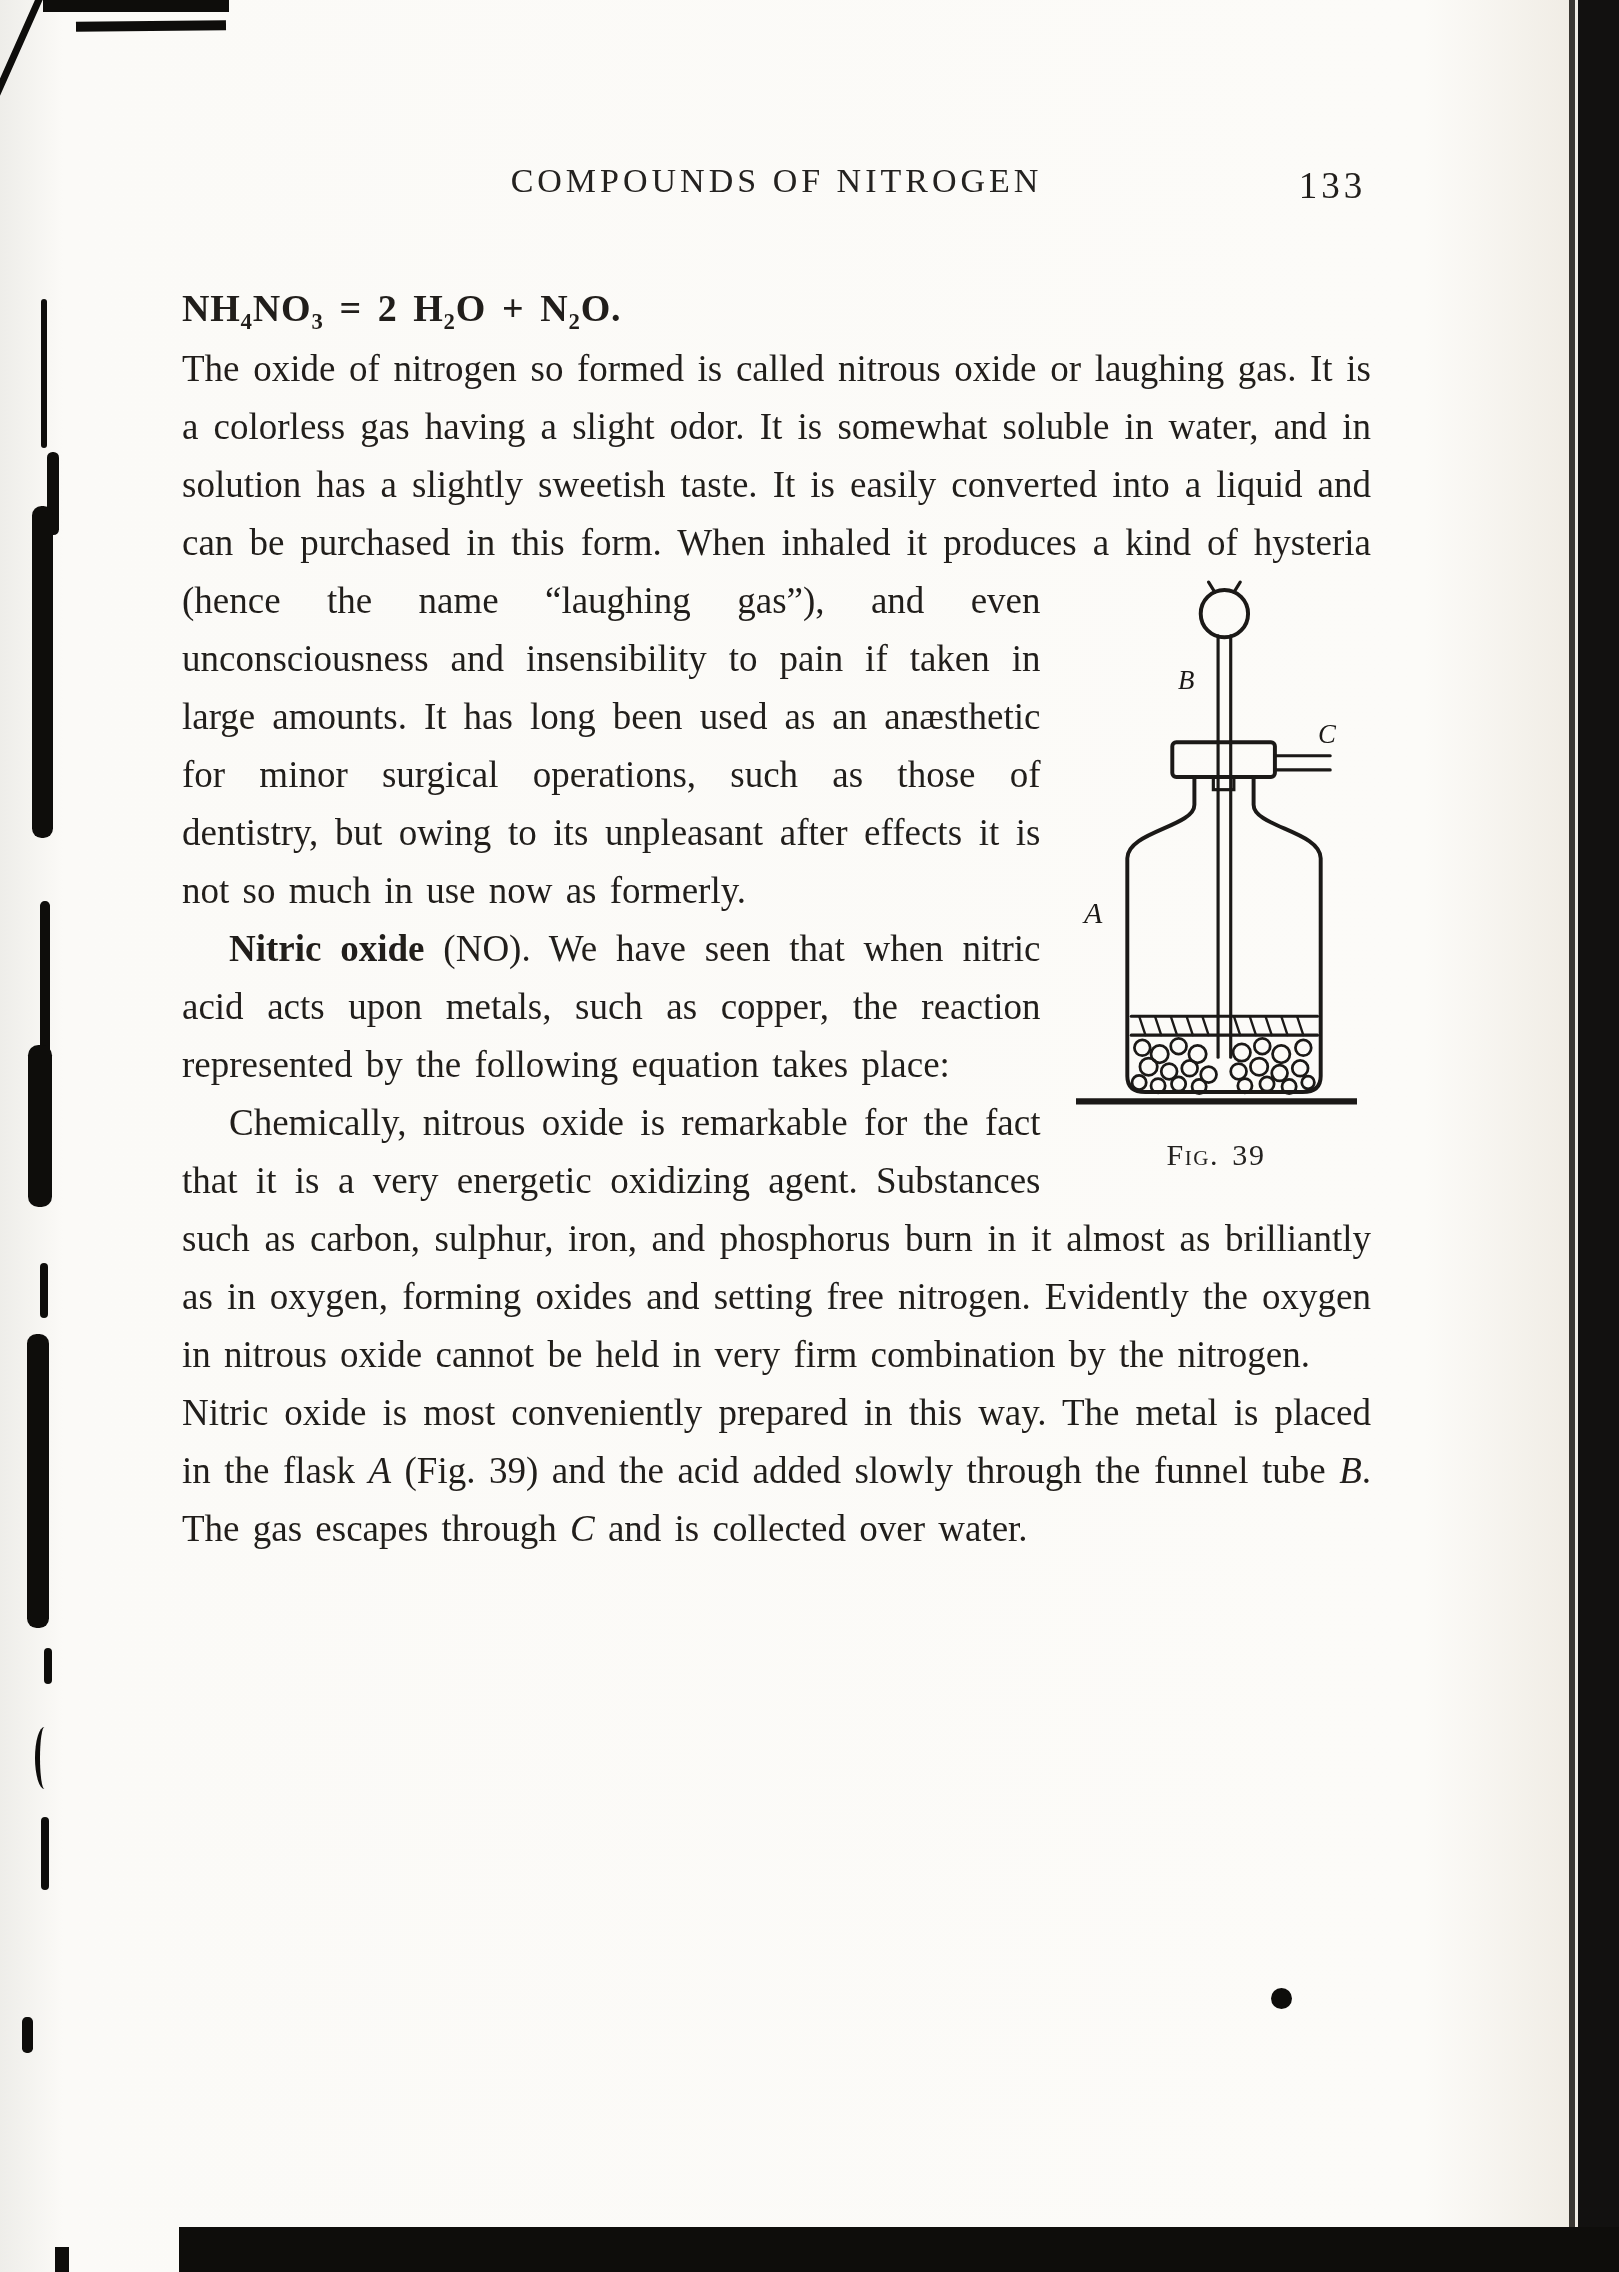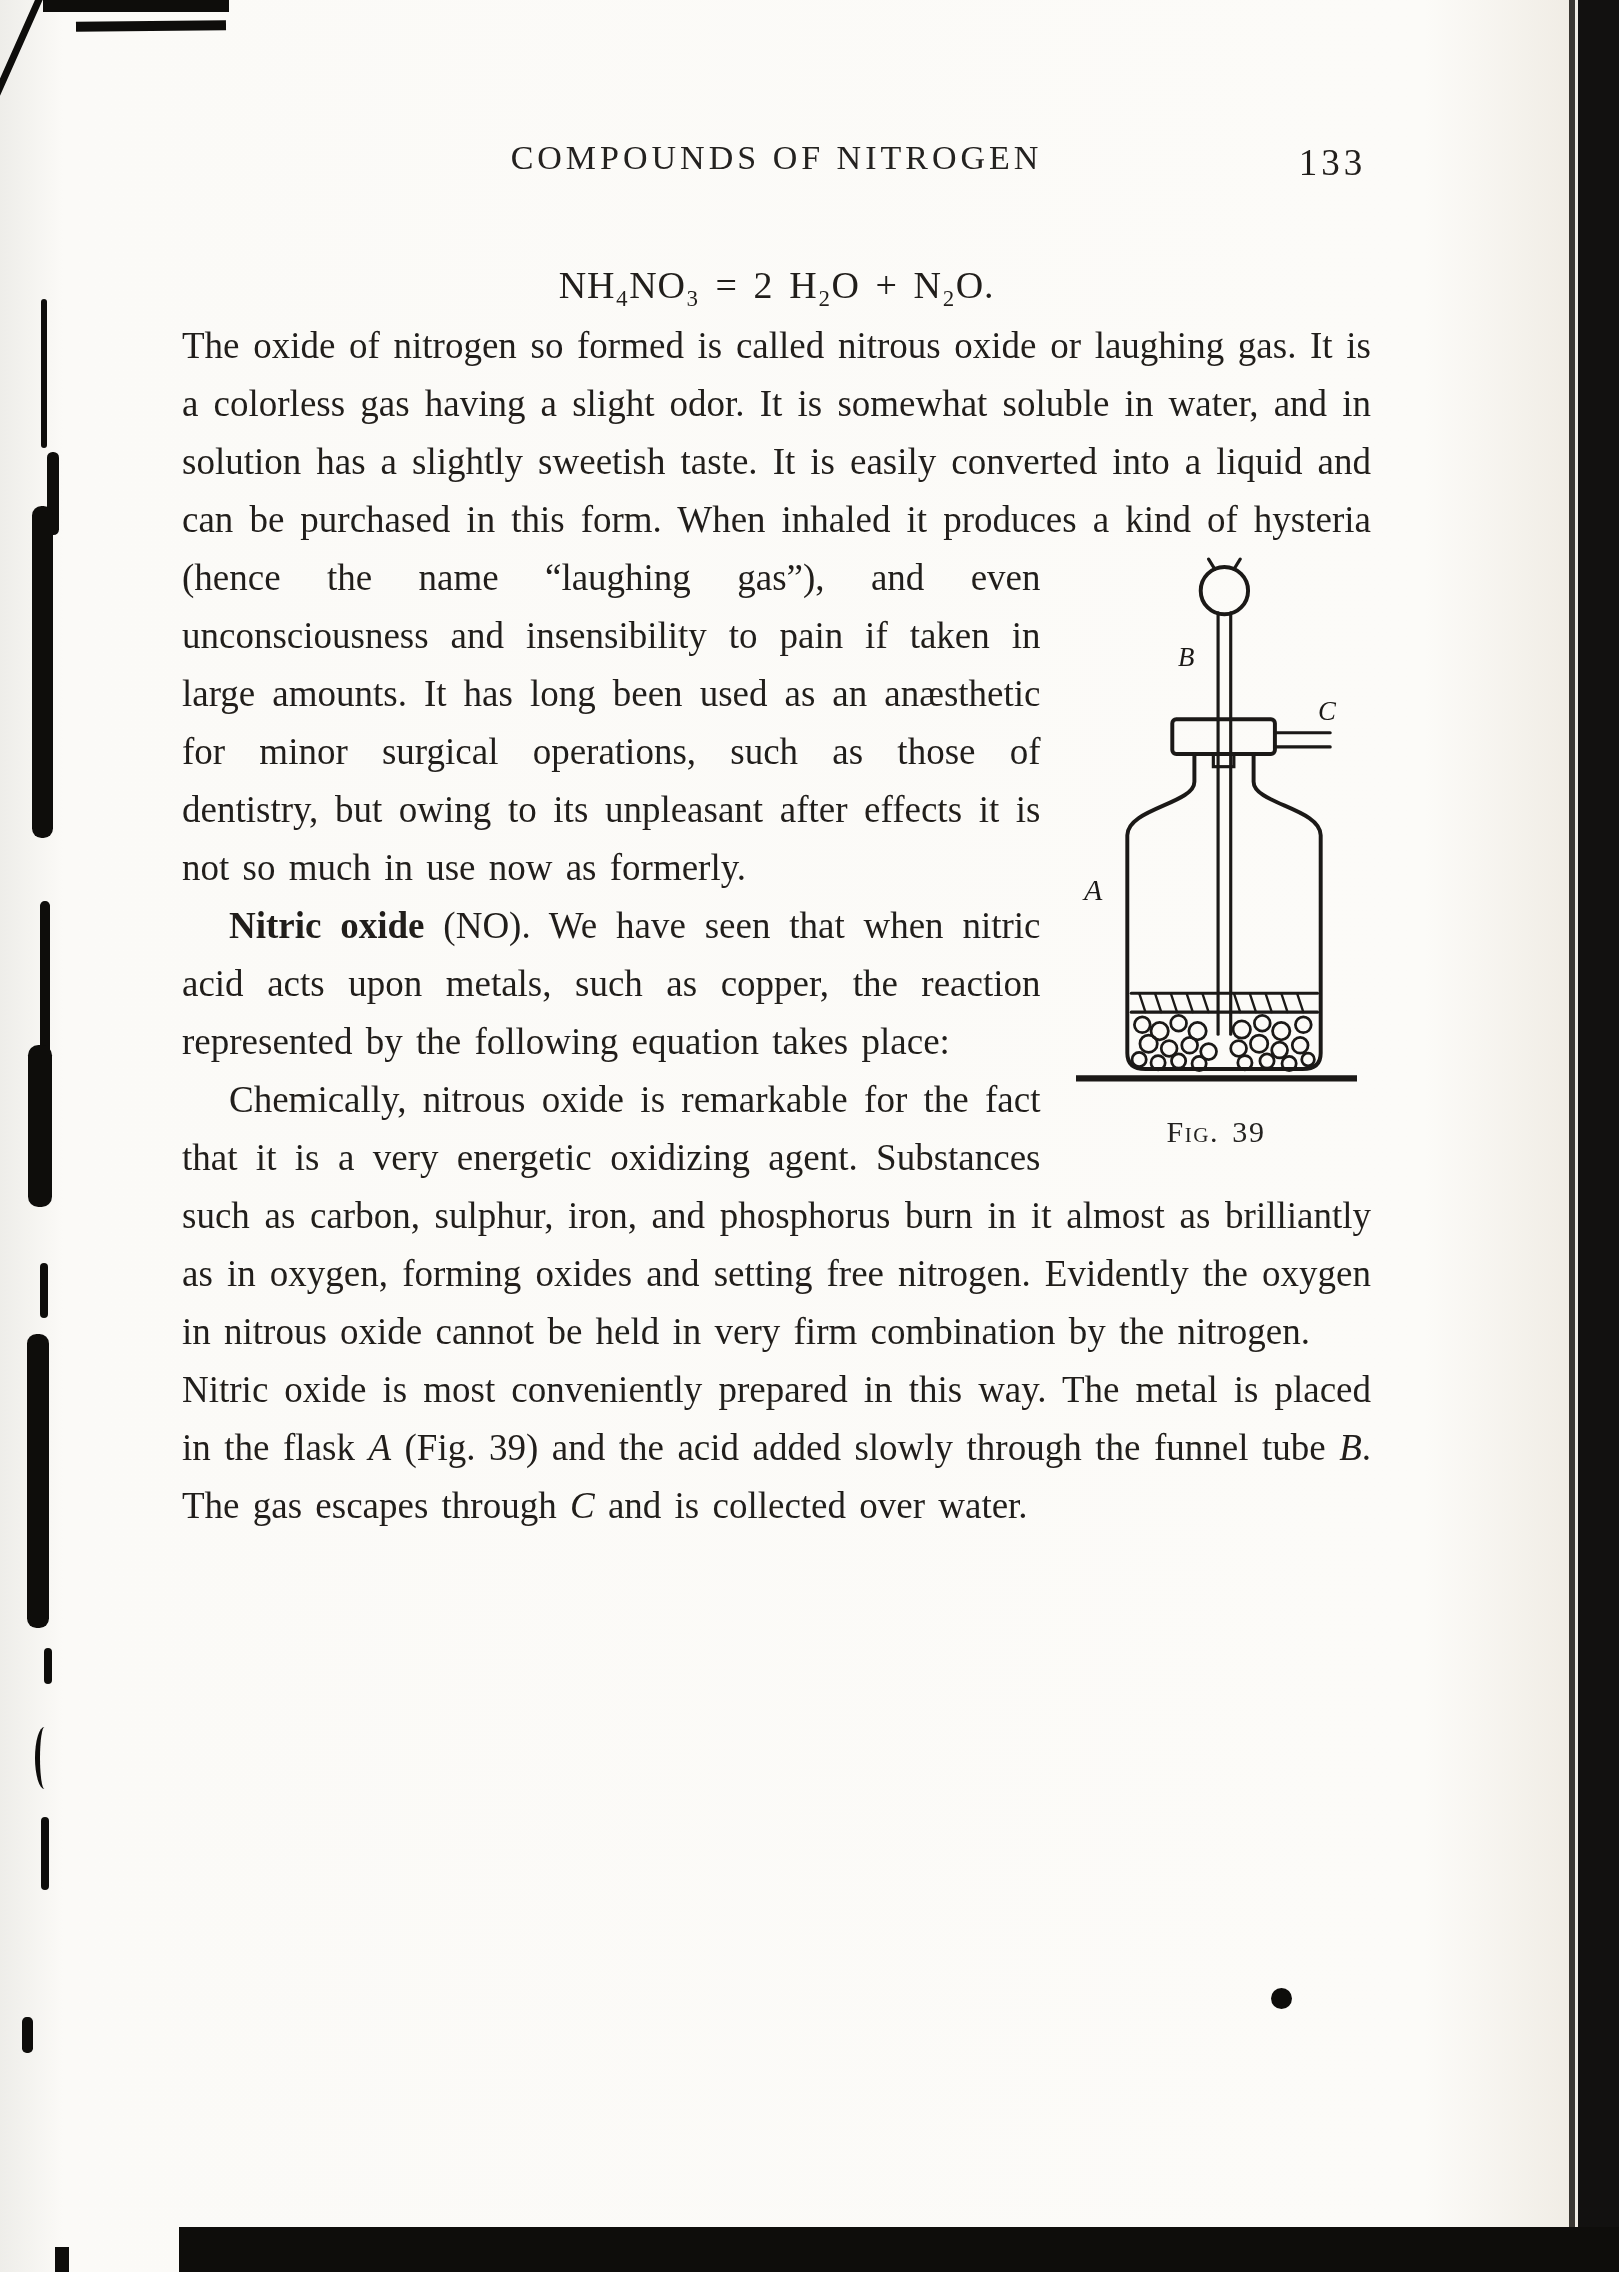--- a/index.html
+++ b/index.html
@@ -8,30 +8,30 @@
 
   .page {
     position: relative;
     width: 1619px; height: 2273px;
     overflow: hidden;
     background: linear-gradient(90deg, #eeede9 0px, #fbfaf7 63px, #fcfbf8 88%, #efebe3 98%, #ddd6cb 100%);
     font-family: "Liberation Serif", "DejaVu Serif", serif;
     color: #211e1b;
   }
 
-  .text-col { position: absolute; left: 182px; top: 139px; width: 1189px; }
+  .text-col { position: absolute; left: 182px; top: 162px; width: 1189px; }
 
   .header { position: relative; height: 49px; margin-bottom: 68px; }
   .running-head { display: block; text-align: center; font-size: 34px; letter-spacing: 4px; color: #242220; }
   .page-number { position: absolute; right: 4.7px; top: 1.6px; font-size: 37px; letter-spacing: 4px; text-align: right; }
 
   p { margin: 0; font-size: 37px; line-height: 58px; text-align: justify; word-spacing: 4px; }
   p.indent { text-indent: 47px; }
 
-  .equation { font-size: 38px; line-height: 58px; text-align: center; margin: 4px 0 3.2px 0; word-spacing: 5.5px; letter-spacing: 0.8px; }
+  .equation { font-size: 38px; line-height: 58px; text-align: left; margin: 4px 0 3.2px 0; word-spacing: 5.5px; letter-spacing: 0.8px; font-weight: bold; }
 
   .figwrap {
     float: right;
     width: 310px;
     margin: 8px 0 4.7px 20.5px;
     text-align: center;
   }
   .figwrap svg { display: block; margin: 0 auto; }
   .fig-caption { display: block; font-variant: small-caps; font-size: 30px; letter-spacing: 1.6px; margin-top: 12.6px; color: #242220; }
 

